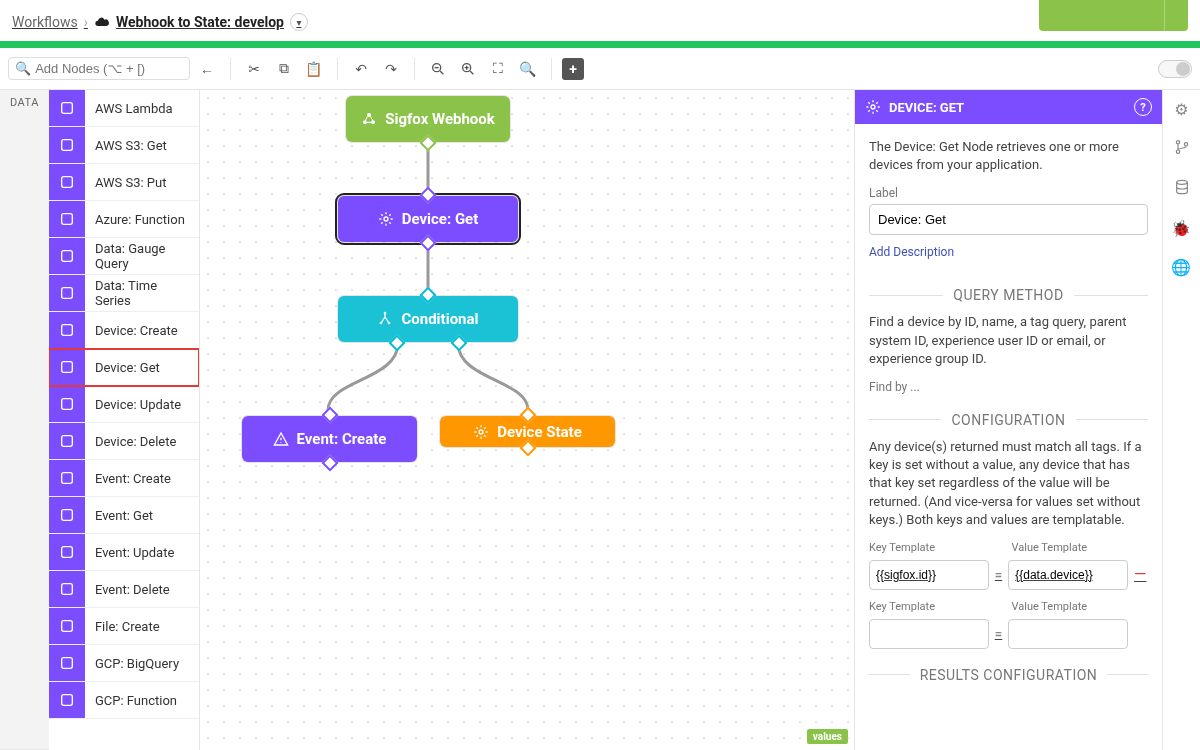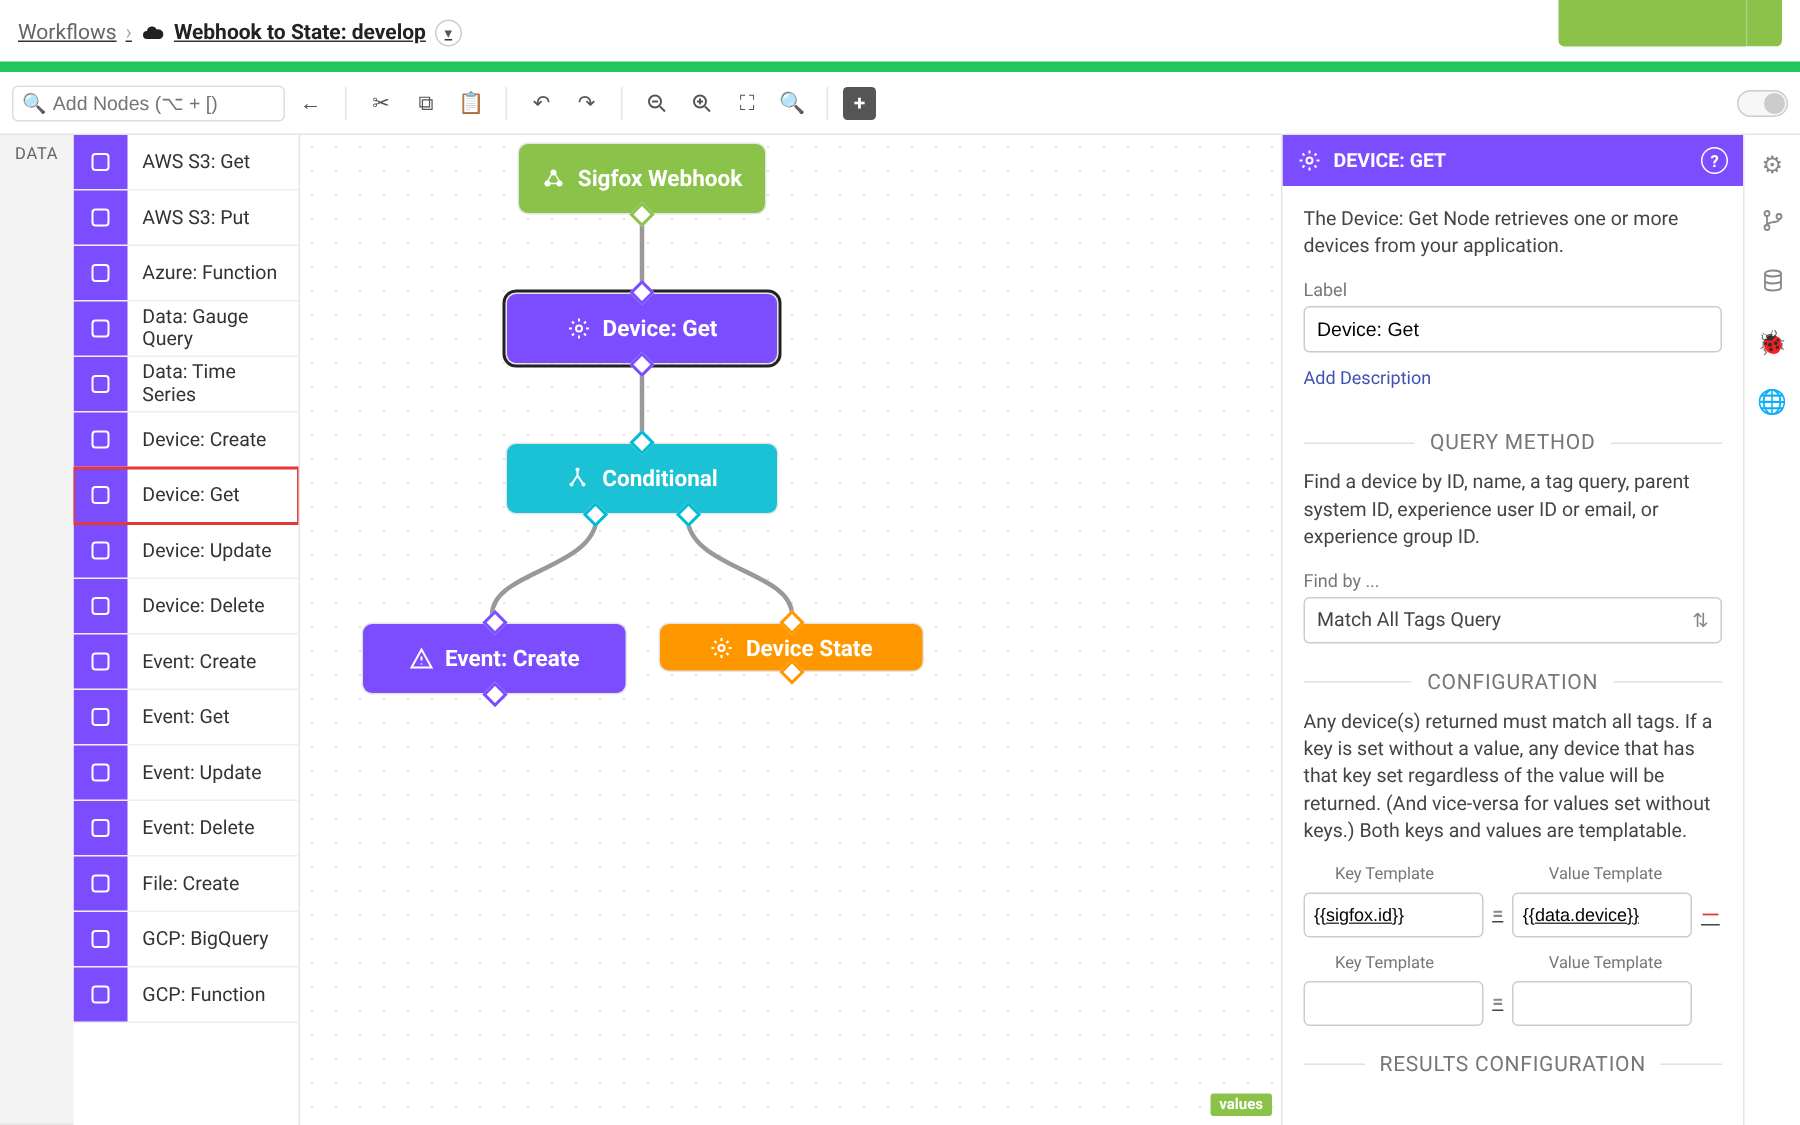--- a/index.html
+++ b/index.html
@@ -67,21 +67,21 @@
 .flabel{ font-size:12px; color:#777; margin-bottom:4px; display:block;}
 .finput, .fselect{ width:100%; border:1px solid #ccc; border-radius:4px; padding:7px 8px; font-size:13px; background:#fff;}
 .link{ color:#3f51b5; font-size:12px; cursor:pointer; display:inline-block; margin:10px 0;}
 .div-h{ display:flex; align-items:center; gap:10px; margin:18px 0 10px; font-size:14px; color:#777; letter-spacing:.5px;}
 .div-h::before,.div-h::after{content:"";flex:1;height:1px;background:#e0e0e0;}
 .kvrow{ display:flex; align-items:center; gap:6px; margin-top:6px;text-decoration:underline;}
 .kvrow input{ flex:1; border:1px solid #ccc; border-radius:4px; padding:7px 6px; font-size:12px; min-width:0;}
 .kvrow .eq{ color:#888; font-weight:700;}
 .kvrow .remove{ color:#e53935; font-size:16px; cursor:pointer; width:14px;}
 .kvlabels{display:flex; gap:6px; font-size:11px; color:#777; margin-top:10px;}
-.kvlabels span{flex:1;margin-left:21px;}
+.kvlabels span{flex:1;}
 .kvlabels .gap{width:12px;flex:0;}
 
 
 .rail{ width:38px; border-left:1px solid #e5e5e5; display:flex; flex-direction:column; align-items:center; padding-top:10px; gap:20px; color:#888;}
 .rail .ritem{ font-size:16px; cursor:pointer;}
 
 
 .svgicon{width:16px;height:16px;fill:currentColor;}
 </style>
 </head>
@@ -145,20 +145,28 @@
 
   <div class="sidebar">
     <div class="section-h">DATA</div>
     <div class="nodelist" id="nodelist">
         <div class="nodeitem">
           <div class="icon">
             <svg class="svgicon" viewBox="0 0 24 24">
               <rect x="4" y="4" width="16" height="16" rx="3" fill="none" stroke="#fff" stroke-width="2"></rect>
             </svg>
           </div>
+          <div class="label">AWS Lambda</div>
+        </div>
+        <div class="nodeitem">
+          <div class="icon">
+            <svg class="svgicon" viewBox="0 0 24 24">
+              <rect x="4" y="4" width="16" height="16" rx="3" fill="none" stroke="#fff" stroke-width="2"></rect>
+            </svg>
+          </div>
           <div class="label">AWS S3: Get</div>
         </div>
         <div class="nodeitem">
           <div class="icon">
             <svg class="svgicon" viewBox="0 0 24 24">
               <rect x="4" y="4" width="16" height="16" rx="3" fill="none" stroke="#fff" stroke-width="2"></rect>
             </svg>
           </div>
           <div class="label">AWS S3: Put</div>
         </div>
@@ -355,23 +363,20 @@
       <p>The Device: Get Node retrieves one or more devices from your application.</p>
       <label class="flabel">Label</label>
       <input class="finput" value="Device: Get" style="">
       <span class="link">Add Description</span>
 
       <div class="div-h">
           <span>QUERY METHOD</span>
         </div>
       <p>Find a device by ID, name, a tag query, parent system ID, experience user ID or email, or experience group ID.</p>
       <label class="flabel">Find by ...</label>
-      <div style="position:relative">
-        <div class="fselect"><span>Match All Tags Query</span><span style="float:right;color:#888">⇅</span></div>
-      </div>
 
       <div class="div-h">
           <span>CONFIGURATION</span>
         </div>
       <p>Any device(s) returned must match all tags. If a key is set without a value, any device that has that key set regardless of the value will be returned. (And vice-versa for values set without keys.) Both keys and values are templatable.</p>
 
       <div class="kvlabels">
         <span>Key Template</span>
         <span class="gap"></span>
         <span>Value Template</span>

